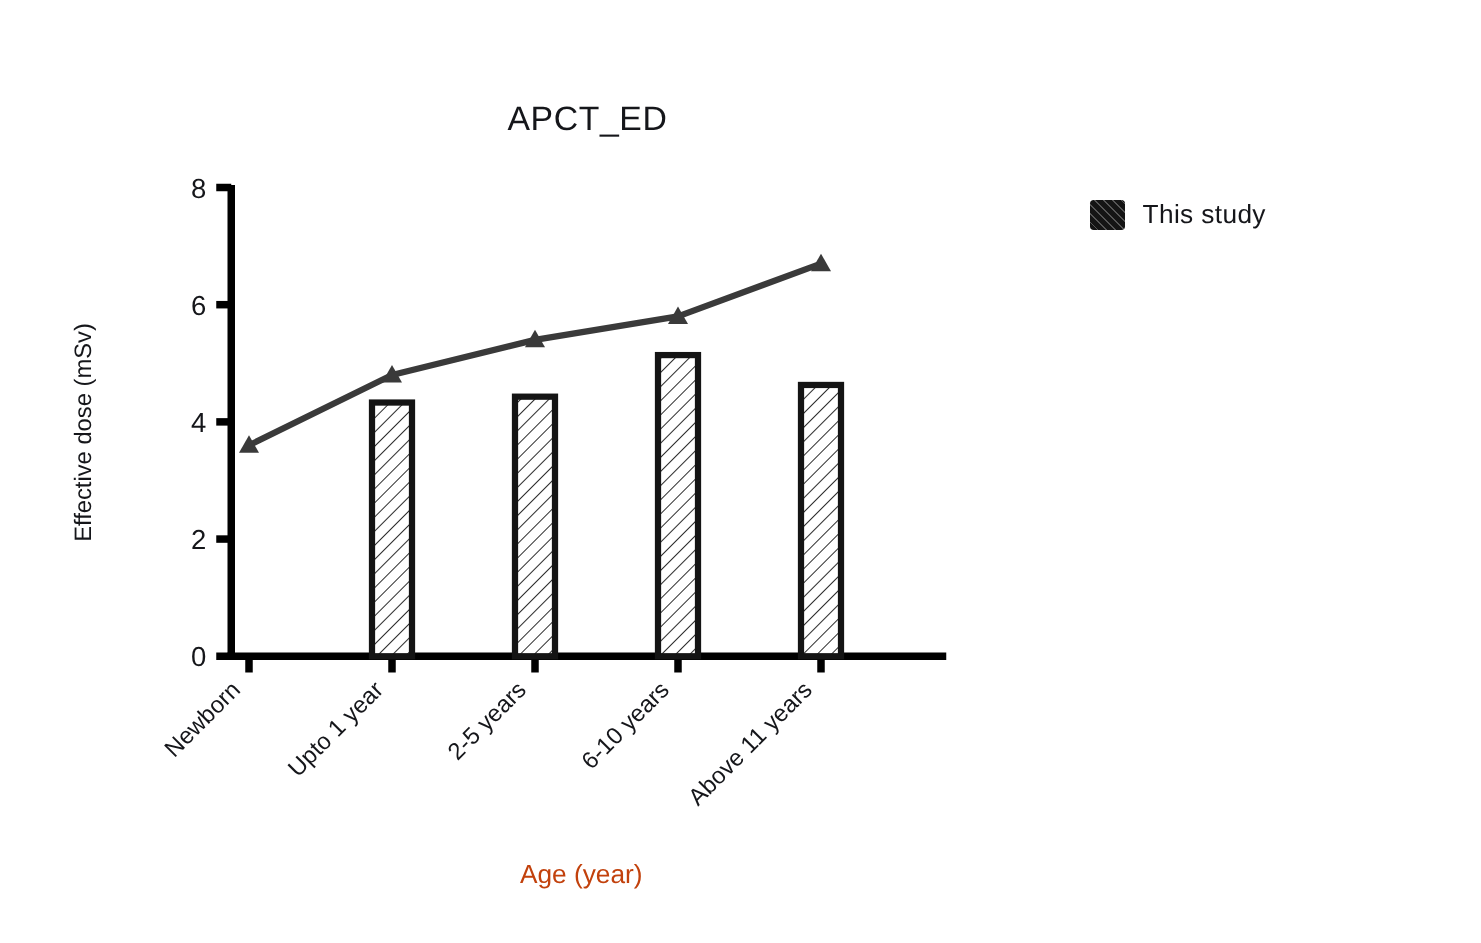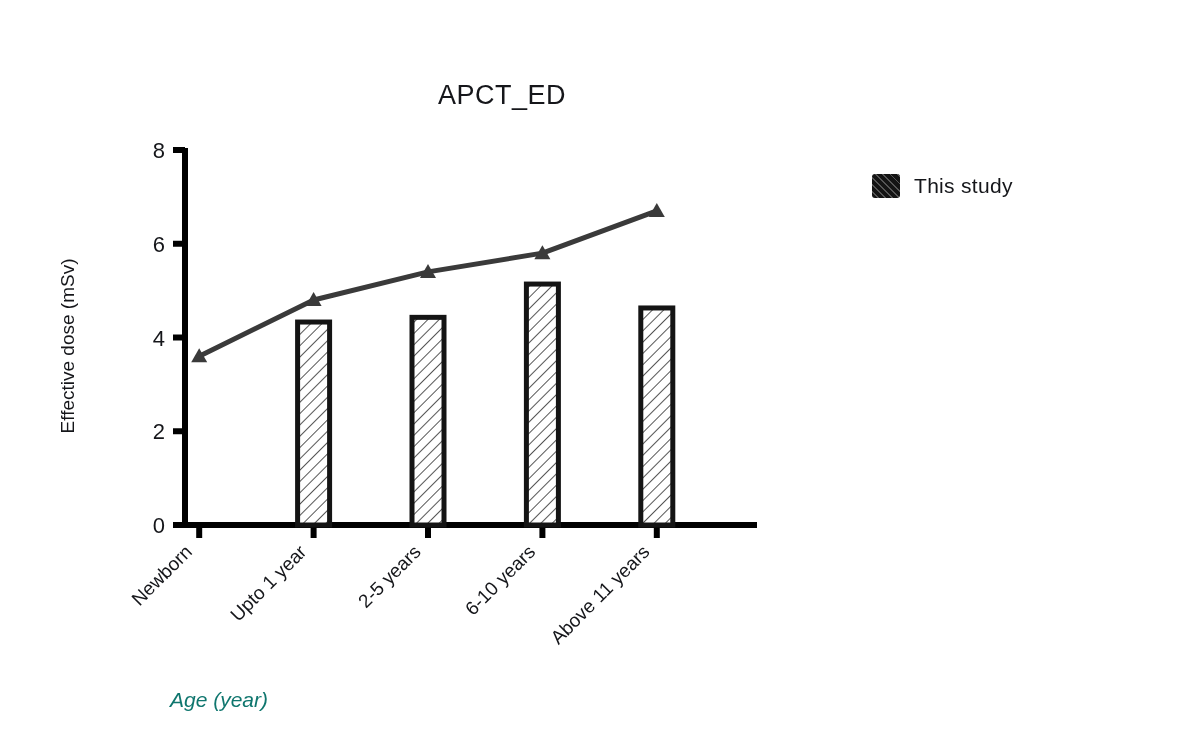--- a/index.html
+++ b/index.html
@@ -27,55 +27,54 @@
   .chart-title {
     position: absolute;
     left: 0;
     top: 80px;
     width: 940px;
     text-align: center;
     font-size: 27px;
     letter-spacing: 0.5px;
     color: #15161a;
     font-family: "Liberation Sans", sans-serif;
-    padding-left: 32px;
   }
 
   .y-axis-title {
     position: absolute;
     left: -62px;
     top: 335px;
     width: 260px;
     text-align: center;
     font-size: 19px;
     color: #15161a;
     transform: rotate(-90deg);
     transform-origin: center center;
     white-space: nowrap;
   }
 
   .x-axis-title {
     position: absolute;
     left: 170px;
     top: 688px;
     width: 590px;
+    text-align: center;
     font-size: 21px;
-    color: #0f766e;
-    font-style: italic;
+    color: #c2410c;
   }
 
   .legend {
     position: absolute;
     left: 872px;
     top: 160px;
     width: 290px;
   }
   .legend-row {
     display: flex;
-    align-items: flex-end;
+    align-items: flex-start;
     height: 38px;
     gap: 14px;
   }
   .legend-label {
     font-size: 21px;
     color: #15161a;
     white-space: nowrap;
     letter-spacing: 0.3px;
   }
   .legend-swatch-bar {

